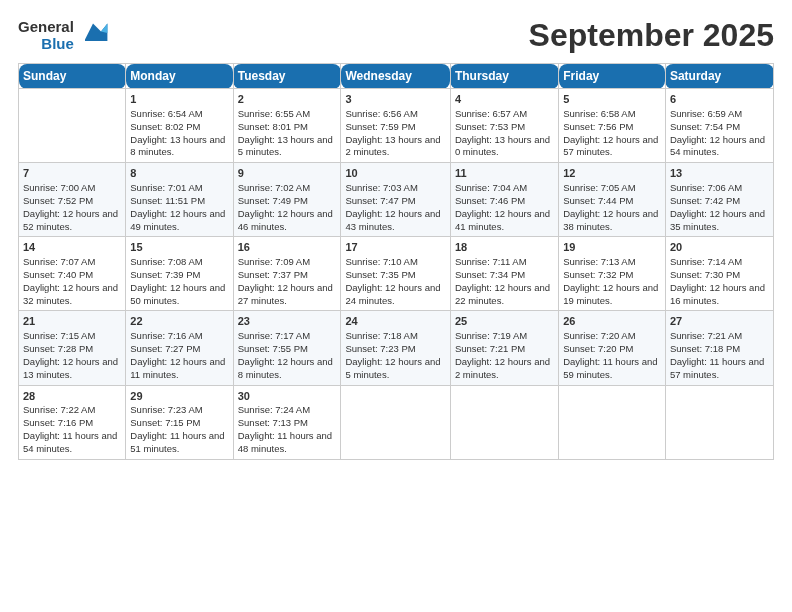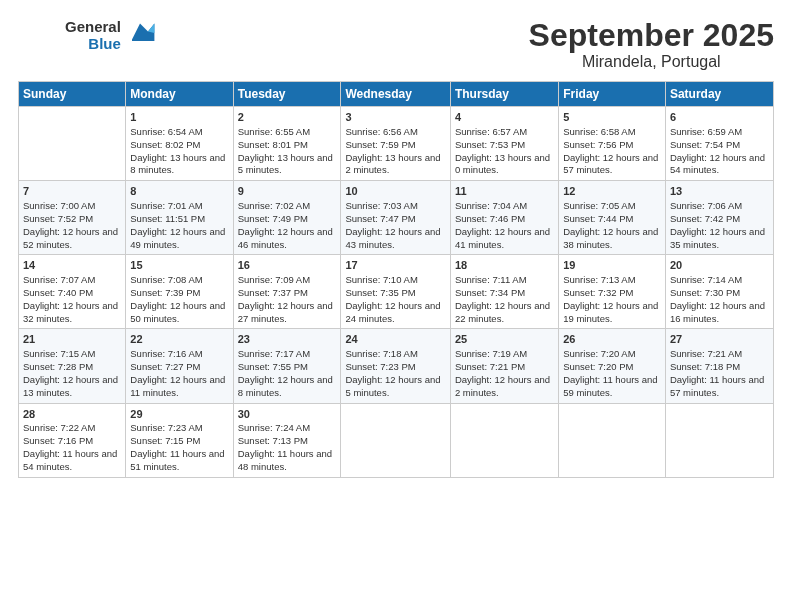--- a/index.html
+++ b/index.html
@@ -64,44 +64,43 @@
     }
     .day-num {
       font-weight: bold;
       font-size: 11px;
       display: block;
       margin-bottom: 1px;
     }
     .empty { background: #f9f9f9; }
     tr:nth-child(odd) td { background: #fff; }
     tr:nth-child(even) td { background: #f5f8fb; }
-    thead th { background: #1a6faf !important; }
+    thead th { background: #1a6faf !important; border-radius: 8px; }
   </style>
 </head>
 <body>
 
 <div class="page">
   <div class="header">
     <div class="logo">
       <div>
         <div style="display:flex;align-items:center;">
           <div>
-            <div style="font-size:15px;font-weight:bold;color:#333;line-height:1.15;margin-left:47px;">General</div>
+            <div style="font-size:15px;font-weight:bold;color:#333;line-height:1.15;">General</div>
             <div style="font-size:15px;font-weight:bold;color:#1a6faf;line-height:1.15;text-align:right;">Blue</div>
           </div>
           <svg width="32" height="32" viewBox="0 0 40 40" style="margin-left:3px;margin-top:-4px;">
             <polygon points="10,28 20,8 30,18 38,8 38,30 10,30" fill="#1a6faf"></polygon>
             <polygon points="30,18 38,8 38,20" fill="#4ab0e4"></polygon>
           </svg>
         </div>
       </div>
     </div>
     <div class="title-block">
       <h1>September 2025</h1>
-      <h2>Mirandela, Portugal</h2>
     </div>
   </div>
 
   <table class="calendar">
     <thead>
       <tr>
         <th>Sunday</th>
         <th>Monday</th>
         <th>Tuesday</th>
         <th>Wednesday</th>

